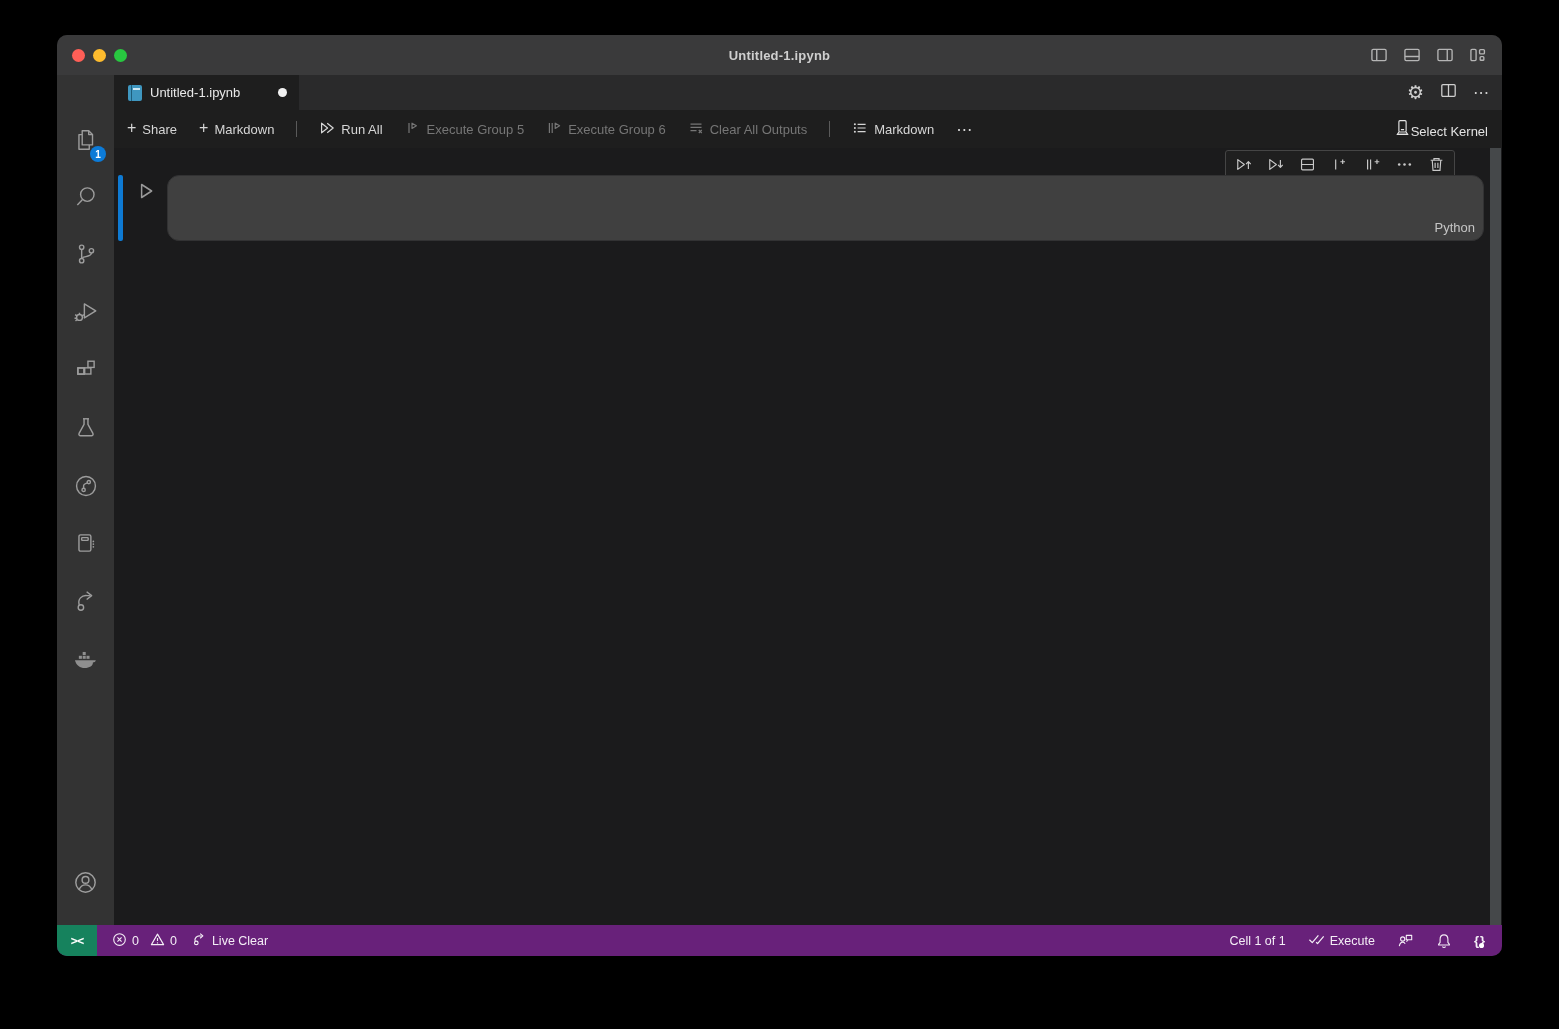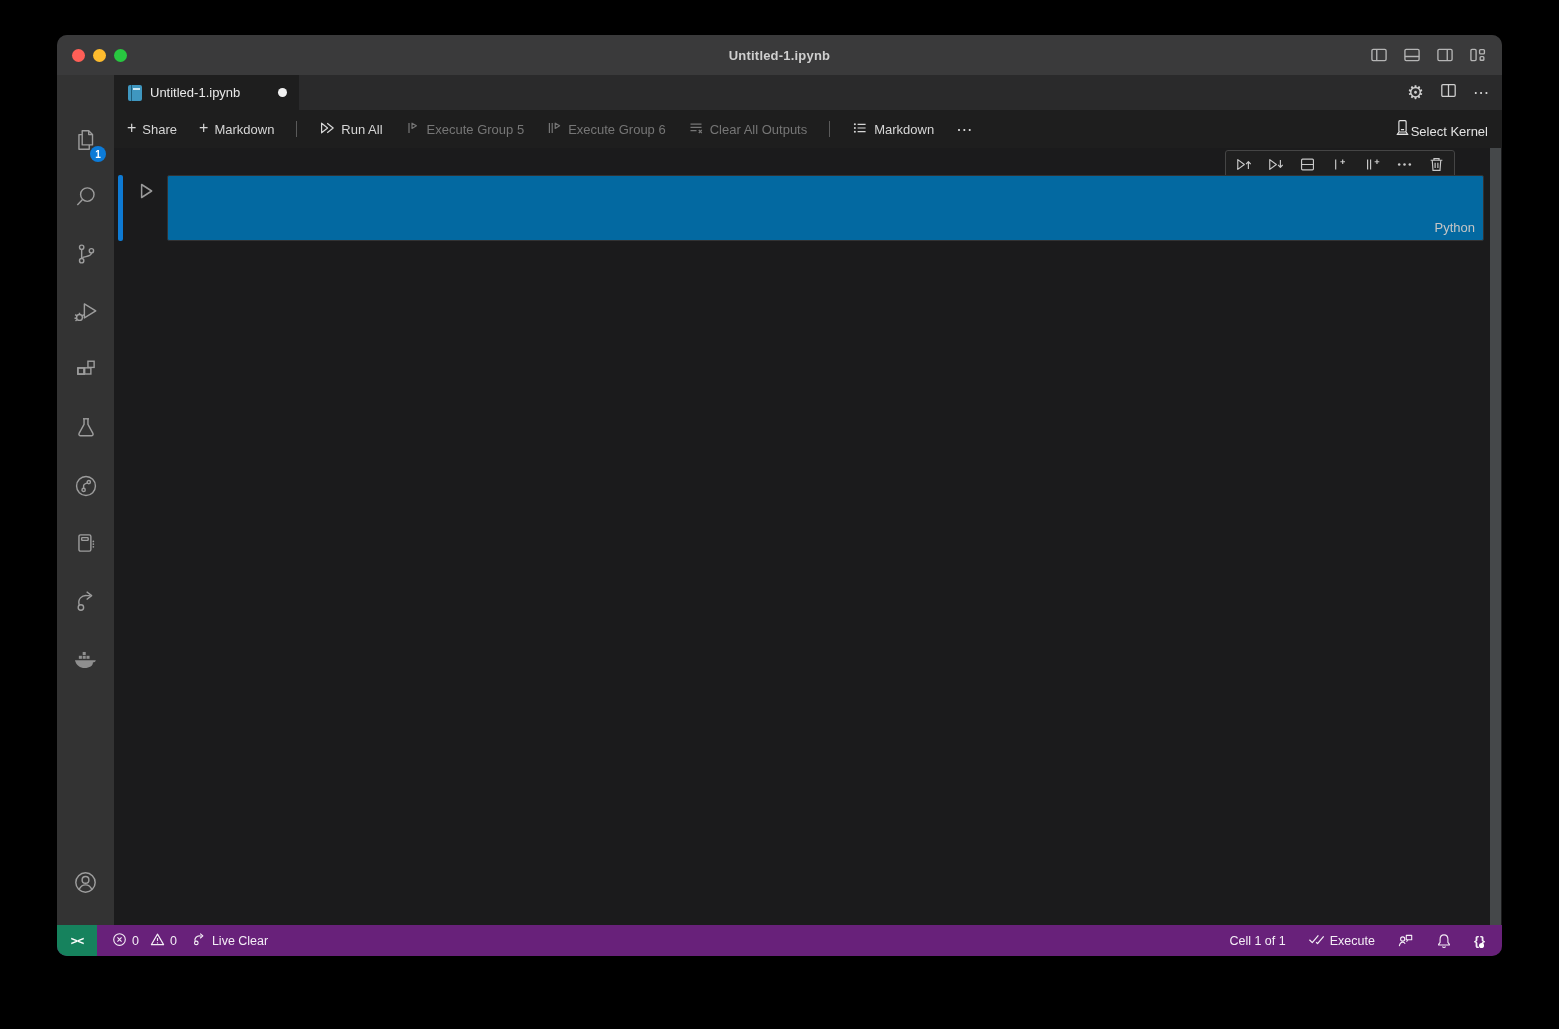--- a/index.html
+++ b/index.html
@@ -39,21 +39,21 @@
   .nt-item{display:flex;align-items:center;gap:6px;margin-right:22px;cursor:default;white-space:nowrap;}
   .nt-item.disabled{color:#767676;}
   .nt-sep{width:1px;height:16px;background:#5a5a5a;margin-right:22px;}
   .plusglyph{font-size:16px;font-weight:400;line-height:1;position:relative;top:-1px;}
   .nt-right{margin-left:auto;display:flex;align-items:flex-end;padding-right:14px;color:#e3e3e3;}
   
   .notebook{flex:1;position:relative;background:#1b1b1c;overflow:hidden;}
   .celltoolbar{position:absolute;left:1111px;top:2px;width:230px;height:33px;background:#1f1f1f;border:1px solid #454545;border-radius:3px;box-sizing:border-box;display:flex;align-items:center;justify-content:space-between;padding:0 9px;color:#c8c8c8;}
   .cellbar{position:absolute;left:4px;top:27px;width:5px;height:66px;background:#0e7ad3;border-radius:2px;}
   .runcell{position:absolute;left:22px;top:33px;color:#9a9a9a;}
-  .celleditor{position:absolute;left:53px;top:27px;width:1317px;height:66px;background:#0369a1;border:1px solid #323233;box-sizing:border-box;border-radius:2px;}
+  .celleditor{position:absolute;left:53px;top:27px;width:1317px;height:66px;background:#404040;border:1px solid #323233;box-sizing:border-box;border-radius:12px;}
   .celllang{position:absolute;right:8px;bottom:5px;color:#c5c5c5;font-size:13px;}
   .scrollbar{position:absolute;right:1px;top:0;bottom:0;width:11px;background:#45484a;}
   
   .statusbar{position:absolute;left:0;right:0;bottom:0;height:31px;background:#68217a;display:flex;align-items:center;color:#f4eef6;font-size:12.5px;}
   .sb-remote{width:40px;height:31px;background:#16825d;display:flex;align-items:center;justify-content:center;color:#fff;font-weight:bold;font-size:12px;letter-spacing:-1px;flex:none;font-family:"DejaVu Sans Mono",monospace;}
   .sb-item{display:flex;align-items:center;gap:5px;margin-left:15px;white-space:nowrap;}
   .sb-right{margin-left:auto;display:flex;align-items:center;padding-right:16px;}
   .sb-right .sb-item{margin-left:0;margin-right:22px;}
   .sb-right .sb-item:last-child{margin-right:0;}
   .bracewrap{position:relative;font-size:13px;font-weight:bold;letter-spacing:1px;}

